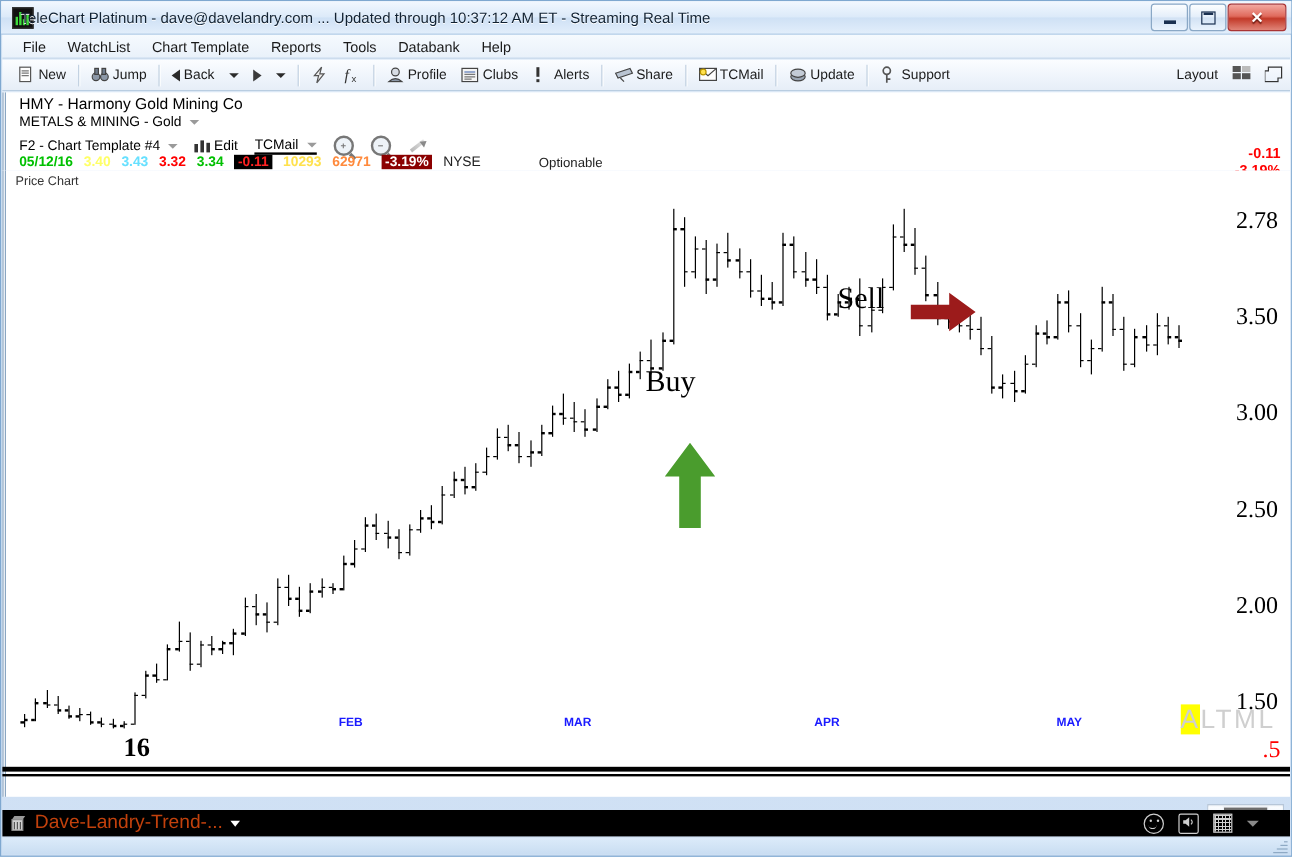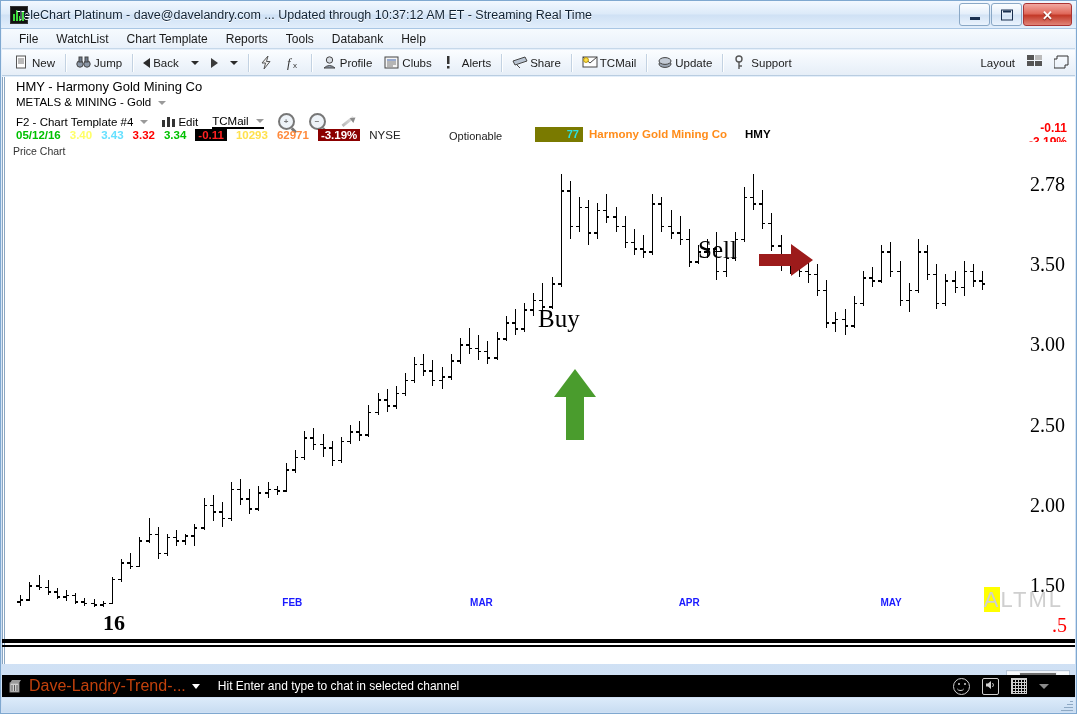--- a/index.html
+++ b/index.html
@@ -415,25 +415,20 @@
       <span class="q-close">3.34</span>
       <span class="q-chg">-0.11</span>
       <span class="q-vol">10293</span>
       <span class="q-vol2">62971</span>
       <span class="q-pct">-3.19%</span>
       <span class="q-exch">NYSE</span>
     </div>
 
     <div class="optionable">Optionable</div>
 
-    <div class="wl-badge">
-      <span class="wl-swatch">77</span>
-      <span class="wl-name">Harmony Gold Mining Co</span>
-      <span class="wl-sym">HMY</span>
-    </div>
 
     <div class="chg-right">
       <div>-0.11</div>
       <div>-3.19%</div>
     </div>
   </div>
 
   <div class="chartwrap">
     <div class="pricechart-label">Price Chart</div>
 
@@ -809,21 +804,20 @@
       <svg width="16" height="14" viewBox="0 0 16 14">
           <rect x="2" y="4" width="9" height="9" fill="#cfcfcf" stroke="#888"></rect>
           <line x1="4" y1="6" x2="4" y2="12" stroke="#555"></line>
           <line x1="6.5" y1="6" x2="6.5" y2="12" stroke="#555"></line>
           <line x1="9" y1="6" x2="9" y2="12" stroke="#555"></line>
           <path d="M2 4 L11 4 L13 1 L4 1 Z" fill="#9a9a9a"></path>
         </svg>
     </div>
     <div class="sb-channel">Dave-Landry-Trend-...</div>
     <div class="sb-caret"></div>
-    <div class="sb-hint">Hit Enter and type to chat in selected channel</div>
     <div class="sb-right">
       <div class="sb-smiley">
           <i class="l"></i>
           <i class="r"></i>
           <u></u>
         </div>
       <div class="sb-speaker">
         <svg width="12" height="12" viewBox="0 0 12 12" style="position:absolute;left:0.5px;top:0.5px;">
             <path d="M2 4.5 L4 4.5 L7 2 L7 10 L4 7.5 L2 7.5 Z" fill="#cfcfcf"></path>
             <path d="M8.5 4 q2 2 0 4" fill="none" stroke="#cfcfcf"></path>

